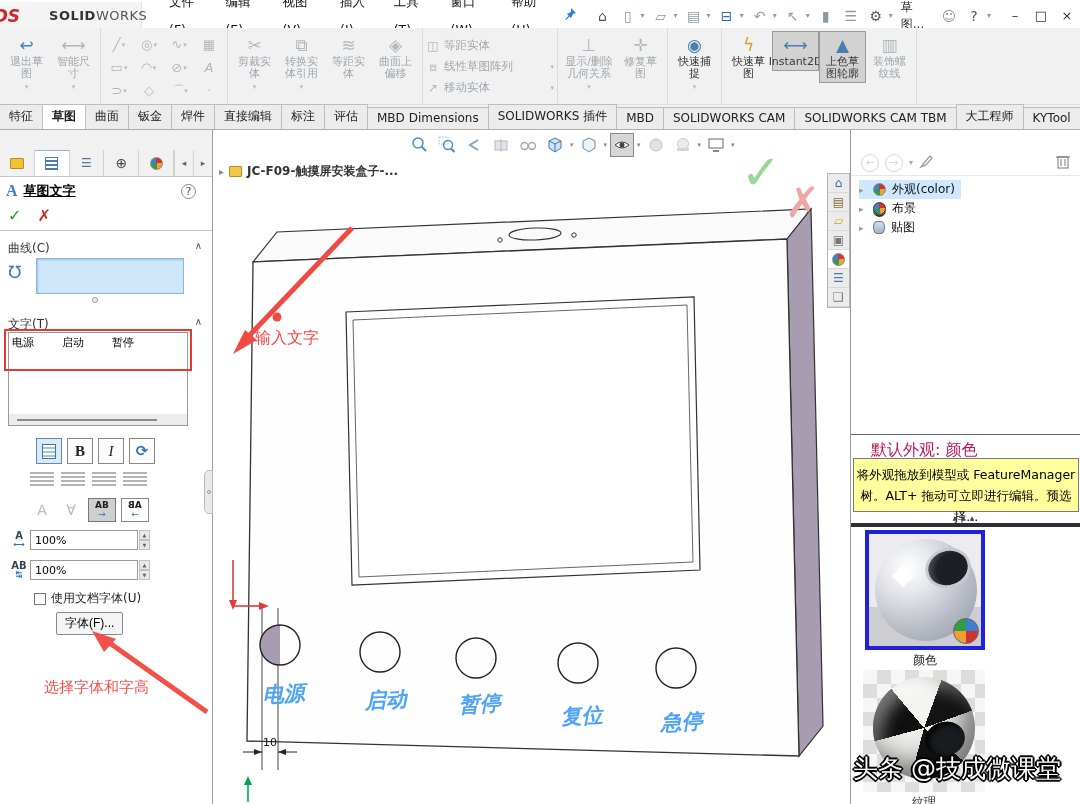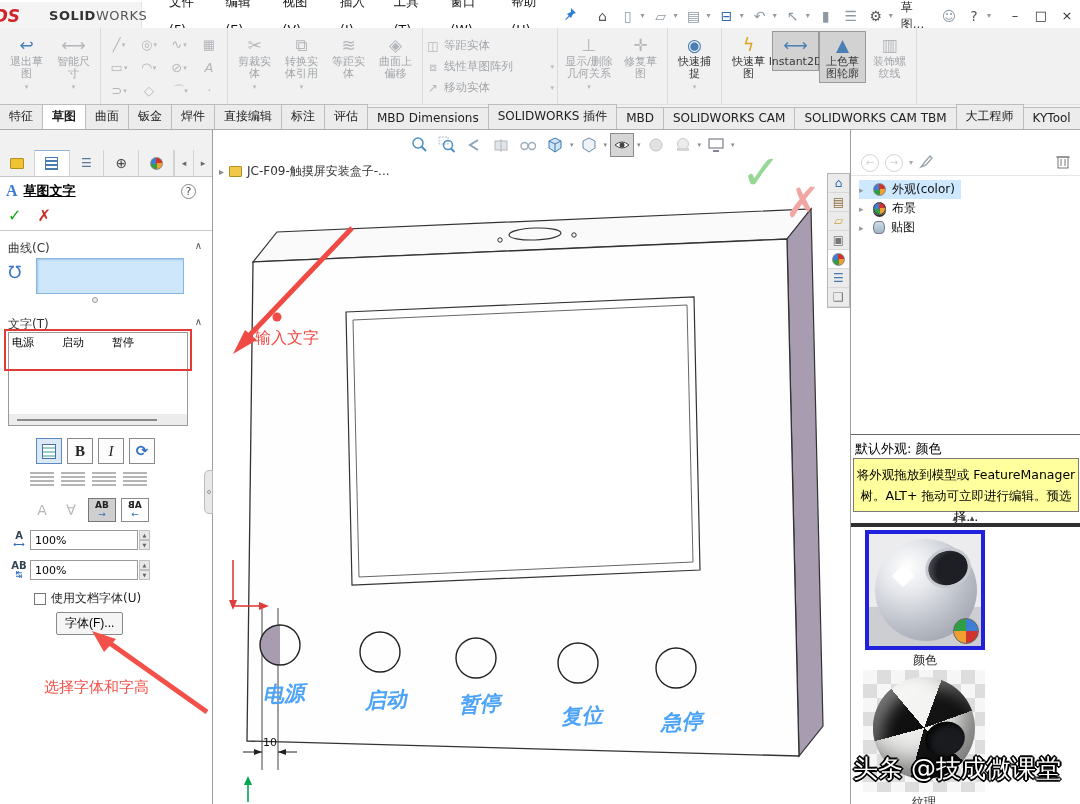--- a/index.html
+++ b/index.html
@@ -146,21 +146,21 @@
 
   
   .hud { position:absolute; left:195px; top:3px; display:flex; align-items:center; gap:3px; z-index:5; }
   .hud-ic { width:24px; height:24px; display:flex; align-items:center; justify-content:center;
             border:1px solid transparent; }
   .hud-ic.pressed { background:#d6d6d6; border-color:#8a8a8a; }
   .hud-caret { font-size:7px; color:#888; }
   .tree-row { position:absolute; left:6px; top:33px; display:flex; align-items:center; gap:5px; z-index:5; }
   .tree-row .exp { color:#888; font-size:10px; }
   .tree-cube { width:13px; height:11px; background:#f2c84b; border:1px solid #b38f1f; border-radius:1px; }
-  .tree-label { font-size:12px; color:#333; }
+  .tree-label { font-size:12px; color:#333;font-weight:bold; }
   .confirm-check { position:absolute; left:528px; top:14px; font-size:48px; color:#97d897; z-index:4;
                    font-weight:bold; }
   .confirm-x { position:absolute; left:572px; top:48px; font-size:42px; color:#f2a6a3; z-index:4;
                font-weight:bold; }
   .gfx { position:absolute; left:0; top:0; width:637px; height:674px; }
   .task-strip { position:absolute; left:614px; top:43px; width:23px; background:#ebebeb;
                 border:1px solid #b5b5b5; display:flex; flex-direction:column; z-index:6; }
   .ts-ic { height:19px; display:flex; align-items:center; justify-content:center; font-size:12px;
            border-bottom:1px solid #d8d8d8; background:#ebebeb; }
   .ts-ic.active { background:#fff; }
@@ -175,21 +175,21 @@
   .rp-row { display:flex; align-items:center; gap:6px; height:19px; padding:0 6px 0 0; }
   .rp-row .exp { color:#999; font-size:9px; width:8px; }
   .rp-row.sel { background:#cde8ff; }
   .rp-label { font-size:12px; color:#111; white-space:nowrap; }
   .ic-scene { width:13px; height:13px; border-radius:50%; border:1px solid #333;
               background:conic-gradient(#d0342c 0 25%,#f0a030 25% 50%,#2f9e44 50% 75%,#3e7fd4 75% 100%);
               box-shadow:0 2px 0 #333; }
   .ic-decal { width:12px; height:13px; border-radius:4px/6px; border:1px solid #778;
               background:linear-gradient(#cfdde8,#9fb6c8); }
   .rp-div { position:absolute; left:0; top:304px; width:100%; border-top:1.5px solid #666; }
-  .rp-default { position:absolute; left:4px; top:310px; font-size:13px; color:#000000; }
+  .rp-default { position:absolute; left:20px; top:310px; font-size:16px; color:#be185d; }
   .tipbox { position:absolute; left:2px; top:328px; width:226px; height:54px; background:#ffff9e;
             border:1px solid #7a7a7a; font-size:12.5px; color:#000; padding-top:5px; text-align:center;
             line-height:21px; }
   .dots { position:absolute; left:0; top:384px; width:100%; text-align:center; font-size:6px; color:#444;
           letter-spacing:4px; }
   .band { position:absolute; left:0; top:393px; width:100%; height:4px; background:#2f2f2f; }
   .thumb1 { position:absolute; left:14px; top:400px; width:120px; height:120px; border:4px solid #2020dd;
             background:linear-gradient(#ececee 65%,#cdced2 65%); overflow:hidden; }
   .sphere1 { position:absolute; left:6px; top:5px; width:102px; height:102px; border-radius:50%;
              background:radial-gradient(circle at 32% 28%, #ffffff 0%, #e6e8ec 25%, #b9bdc6 60%, #8f939e 100%); }

